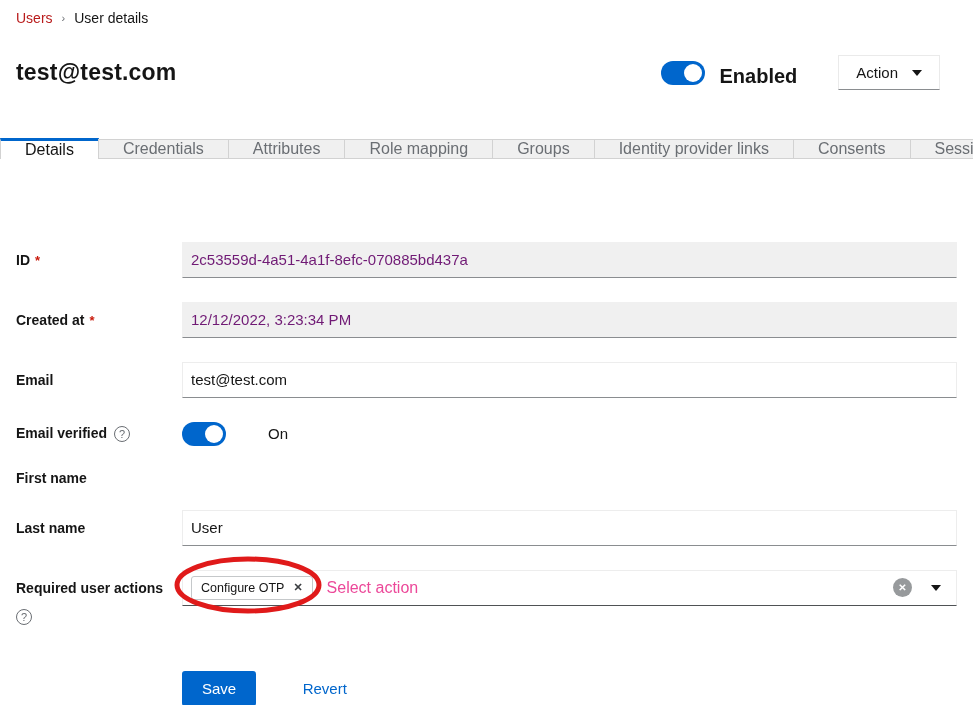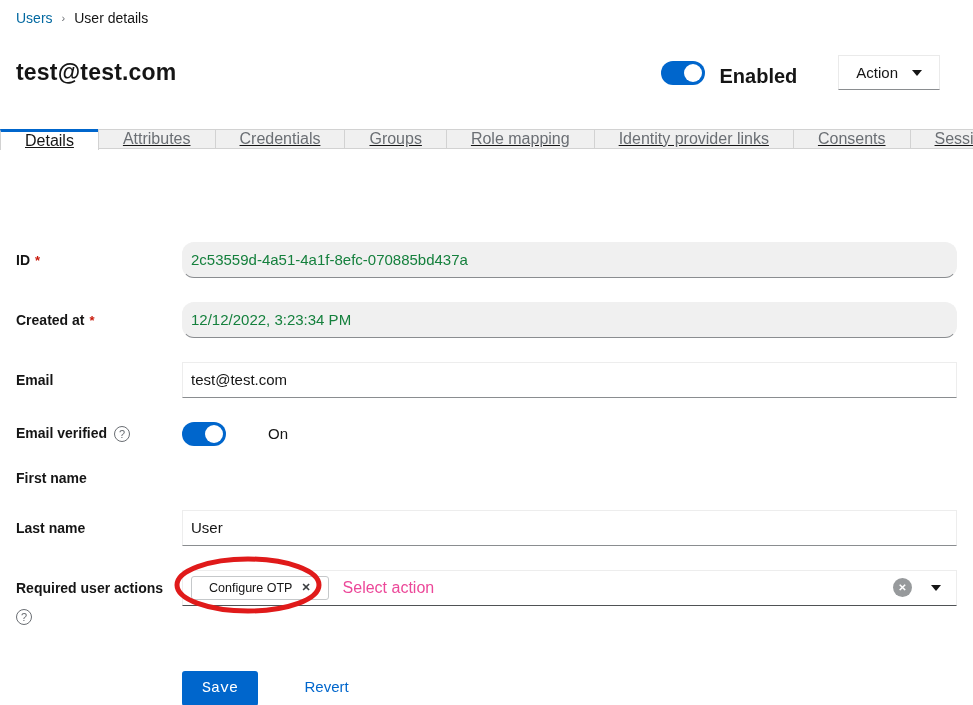--- a/index.html
+++ b/index.html
@@ -5,84 +5,84 @@
   * { box-sizing: border-box; }
   html,body { margin:0; padding:0; }
   body {
     width:973px; height:705px; background:#ffffff;
     font-family:"Liberation Sans", sans-serif; color:#151515;
     position:relative; overflow:hidden;
   }
 
   
   .breadcrumb { display:flex; align-items:center; gap:9px; padding:10px 16px 0 16px; font-size:14px; }
-  .breadcrumb .link { color:#0369a1; cursor:pointer; text-decoration:none; }
+  .breadcrumb .link { color:#b91c1c; cursor:pointer; text-decoration:none; }
   .breadcrumb .sep { color:#6a6e73; font-size:11px; }
   .breadcrumb .current { color:#151515; }
 
   
   .header-row { display:flex; align-items:center; padding:18px 33px 0 16px; }
   .page-title { font-size:23px; font-weight:600; flex:1; letter-spacing:0.2px; }
 
   .toggle { width:44px; height:24px; border-radius:12px; background:#0066cc; position:relative; cursor:pointer; flex:0 0 auto; }
   .toggle .knob { position:absolute; top:3px; right:3px; width:18px; height:18px; border-radius:50%; background:#fff; }
 
   .enabled-label { font-size:20px; margin:8px 41px 0 15px;font-weight:bold; }
 
   .action-btn { display:flex; align-items:center; gap:14px; background:#fff; cursor:pointer;
     border:1px solid #eaeaea; border-bottom-color:#8a8d90; padding:8px 17px; font-size:15px; color:#151515;text-align:center; }
   .caret-down { width:0; height:0; border-left:5px solid transparent; border-right:5px solid transparent; border-top:6px solid #151515; }
 
   
-  .tabs { display:flex; margin-top:27px; align-items:flex-start; height:40px;text-decoration:underline; }
+  .tabs { display:flex; margin-top:27px; align-items:center; height:40px; }
   .tabs .edge { border-bottom:1px solid #d2d2d2; }
   .tabs .lead { width:23px; }
   .tabs .trail { flex:1; }
   .tab { display:flex; align-items:center; padding:0 24px; font-size:16px; cursor:pointer; white-space:nowrap; }
   .tab.inactive { background:#f0f0f0; color:#6a6e73; border:1px solid #d2d2d2; margin-left:-1px; }
   .tab.active { background:#fff; color:#151515; border-left:1px solid #d2d2d2; border-right:1px solid #d2d2d2;
     border-top:3px solid #0066cc; border-bottom:none; }
 
   
   .form { margin:73px 16px 0 16px; }
   .form-row { display:grid; grid-template-columns:166px 1fr; align-items:center; margin-bottom:24px; }
   .form-label { font-size:14px; font-weight:700; color:#151515; }
   .req-star { color:#c9190b; margin-left:5px; font-size:13px; }
   .help-icon { display:inline-flex; align-items:center; justify-content:center; width:16px; height:16px;
     border:1px solid #6a6e73; border-radius:50%; color:#6a6e73; font-size:11px; font-weight:400; margin-left:7px; cursor:pointer; }
 
   .text-input { width:100%; height:36px; padding:0 8px; font-size:15px; color:#151515;
     font-family:"Liberation Sans", sans-serif; background:#fff;
     border:1px solid #ededed; border-bottom:1px solid #8a8d90; outline:none; }
-  .text-input.readonly { background:#f0f0f0; border-color:#f0f0f0; border-bottom-color:#8a8d90; color:#15803d;border-radius:12px; }
+  .text-input.readonly { background:#f0f0f0; border-color:#f0f0f0; border-bottom-color:#8a8d90; color:#701a75; }
 
   .toggle-field { display:flex; align-items:center;gap:27px; }
   .toggle-state { font-size:15px; margin-left:15px; }
 
   
   .ms-label-cell { padding-top:10px; }
   .ms-help { margin-left:0; margin-top:13px; }
   .row-actions { align-items:start; }
   .multiselect-wrap { position:relative; }
   .multiselect { display:flex; align-items:center; height:36px; background:#fff;
     border:1px solid #ededed; border-bottom:1px solid #4f5255; padding-left:8px; }
   .chip { display:inline-flex; align-items:center; gap:9px; background:#fff; border:1px solid #c5c8ca;
-    border-radius:3px; padding:4px 17px; font-size:12.5px; color:#151515; }
+    border-radius:3px; padding:4px 9px; font-size:12.5px; color:#151515; }
   .chip-close { font-size:11px; font-weight:700; color:#3c3f42; cursor:pointer; }
   .ms-placeholder { color:#ec4899; font-size:16px; margin-left:14px; }
   .ms-spacer { flex:1; }
   .clear-btn { width:19px; height:19px; border-radius:50%; background:#979a9c; color:#fff; font-size:10px;
     font-weight:700; display:flex; align-items:center; justify-content:center; margin-right:19px; cursor:pointer; }
   .ms-caret { margin-right:15px; cursor:pointer; }
   .annotation-ellipse { position:absolute; left:-10px; top:-16px; pointer-events:none; }
 
   
   .button-row { margin-top:46px; margin-bottom:0; align-items:center; }
   .btn-save { background:#0066cc; color:#fff; border:none; border-radius:3px; padding:9px 20px;
-    font-size:15px; font-family:Liberation Mono, monospace; cursor:pointer; }
+    font-size:15px; font-family:Liberation Sans, sans-serif; cursor:pointer; }
   .btn-revert { background:none; border:none; color:#0066cc; font-size:15px; margin-left:36px;
     font-family:"Liberation Sans", sans-serif; cursor:pointer; }
 </style>
 </head>
 <body>
 
 <nav class="breadcrumb">
   <a class="link">Users</a>
   <span class="sep">›</span>
   <span class="current">User details</span>
@@ -96,24 +96,24 @@
   <span class="enabled-label">Enabled</span>
   <button class="action-btn">
     <span>Action</span>
     <span class="caret-down"></span>
   </button>
 </div>
 
 <div class="tabs">
   <div class="edge lead"></div>
   <div class="tab active">Details</div>
+  <div class="tab inactive">Credentials</div>
   <div class="tab inactive">Attributes</div>
-  <div class="tab inactive">Credentials</div>
+  <div class="tab inactive">Role mapping</div>
   <div class="tab inactive">Groups</div>
-  <div class="tab inactive">Role mapping</div>
   <div class="tab inactive">Identity provider links</div>
   <div class="tab inactive">Consents</div>
   <div class="tab inactive">Sessions</div>
   <div class="edge trail"></div>
 </div>
 
 <div class="form">
 
   <div class="form-row">
     <div class="form-label">

